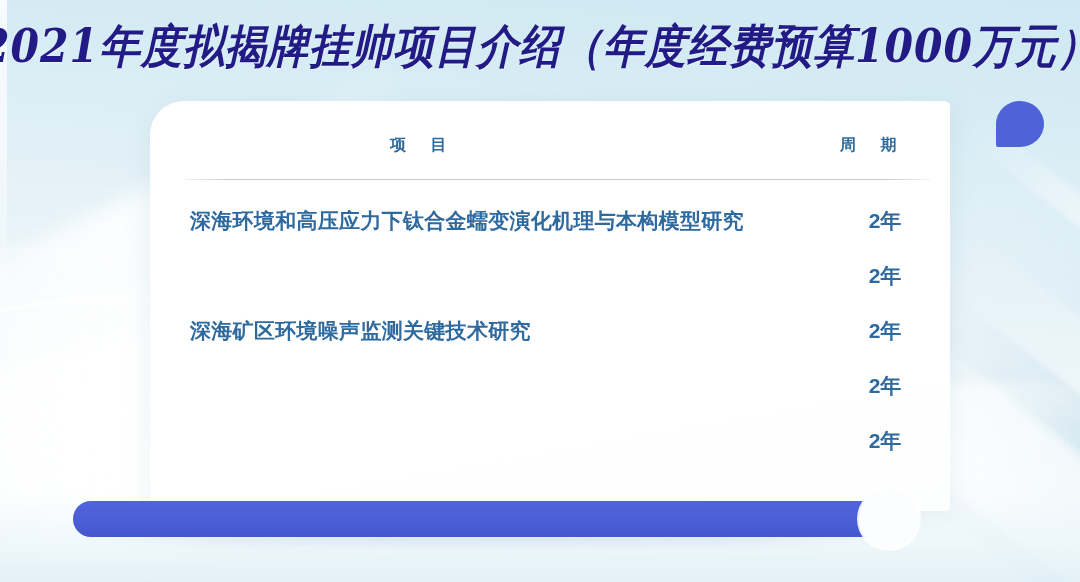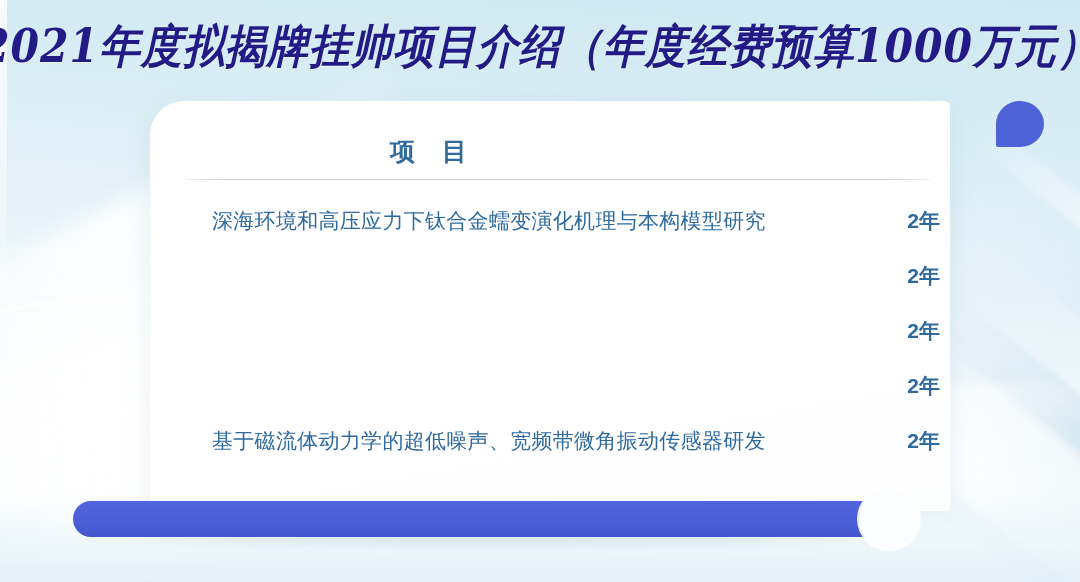--- a/index.html
+++ b/index.html
@@ -162,21 +162,21 @@
     width: 800px; height: 410px;
   }
   .thead {
     position: absolute;
     left: 35px; top: 30px;
     width: 745px;
     height: 48px;
   }
   .th {
     position: absolute;
-    font-size: 25px;
+    font-size: 16px;
     font-weight: 700;
     color: #2f6b9d;
     letter-spacing: 10px;
     white-space: nowrap;
   }
   .th-project { left: 205px; top: 4px; }
   .th-period  { left: 655px; top: 4px; }
   .divider {
     position: absolute;
     left: 35px; top: 78px;
@@ -191,31 +191,30 @@
   .row {
     position: relative;
     height: 55px;
     display: flex;
     align-items: center;
   }
   .cell-project {
     position: absolute;
     left: 40px;
     font-size: 21px;
-    font-weight: 400;
+    font-weight: 700;
     color: #2f6a9e;
     letter-spacing: 0.3px;
     white-space: nowrap;
-    margin-left: 22px;
   }
   .cell-period {
     position: absolute;
     left: 680px;
     width: 110px;
-    text-align: right;
+    text-align: center;
     font-size: 21px;
     font-weight: 700;
     color: #2f6a9e;
     white-space: nowrap;
   }
 
   
   .bar-wrap {
     position: absolute;
     left: 73px;
@@ -273,39 +272,40 @@
     <div class="title-text">2021年度拟揭牌挂帅项目介绍（年度经费预算1000万元）</div>
   </div>
 
   <div class="card"></div>
 
   <div class="teardrop"></div>
 
   <div class="table">
     <div class="thead">
       <div class="th th-project">项 目</div>
+      <div class="th th-period">周 期</div>
     </div>
     <div class="divider"></div>
 
     <div class="rows">
       <div class="row">
         <div class="cell-project">深海环境和高压应力下钛合金蠕变演化机理与本构模型研究</div>
         <div class="cell-period">2年</div>
       </div>
       <div class="row">
         <div class="cell-period">2年</div>
       </div>
       <div class="row">
-        <div class="cell-period">2年</div>
-      </div>
-      <div class="row">
-        <div class="cell-period">2年</div>
-      </div>
-      <div class="row">
-        <div class="cell-project">基于磁流体动力学的超低噪声、宽频带微角振动传感器研发</div>
+        <div class="cell-project">深海矿区环境噪声监测关键技术研究</div>
+        <div class="cell-period">2年</div>
+      </div>
+      <div class="row">
+        <div class="cell-period">2年</div>
+      </div>
+      <div class="row">
         <div class="cell-period">2年</div>
       </div>
     </div>
   </div>
 
   <div class="bar-shadow" style="position:absolute;left:79px;top:535px;"></div>
   <div class="bar-wrap">
     <div class="bar"></div>
     <div class="bar-notch"></div>
   </div>

